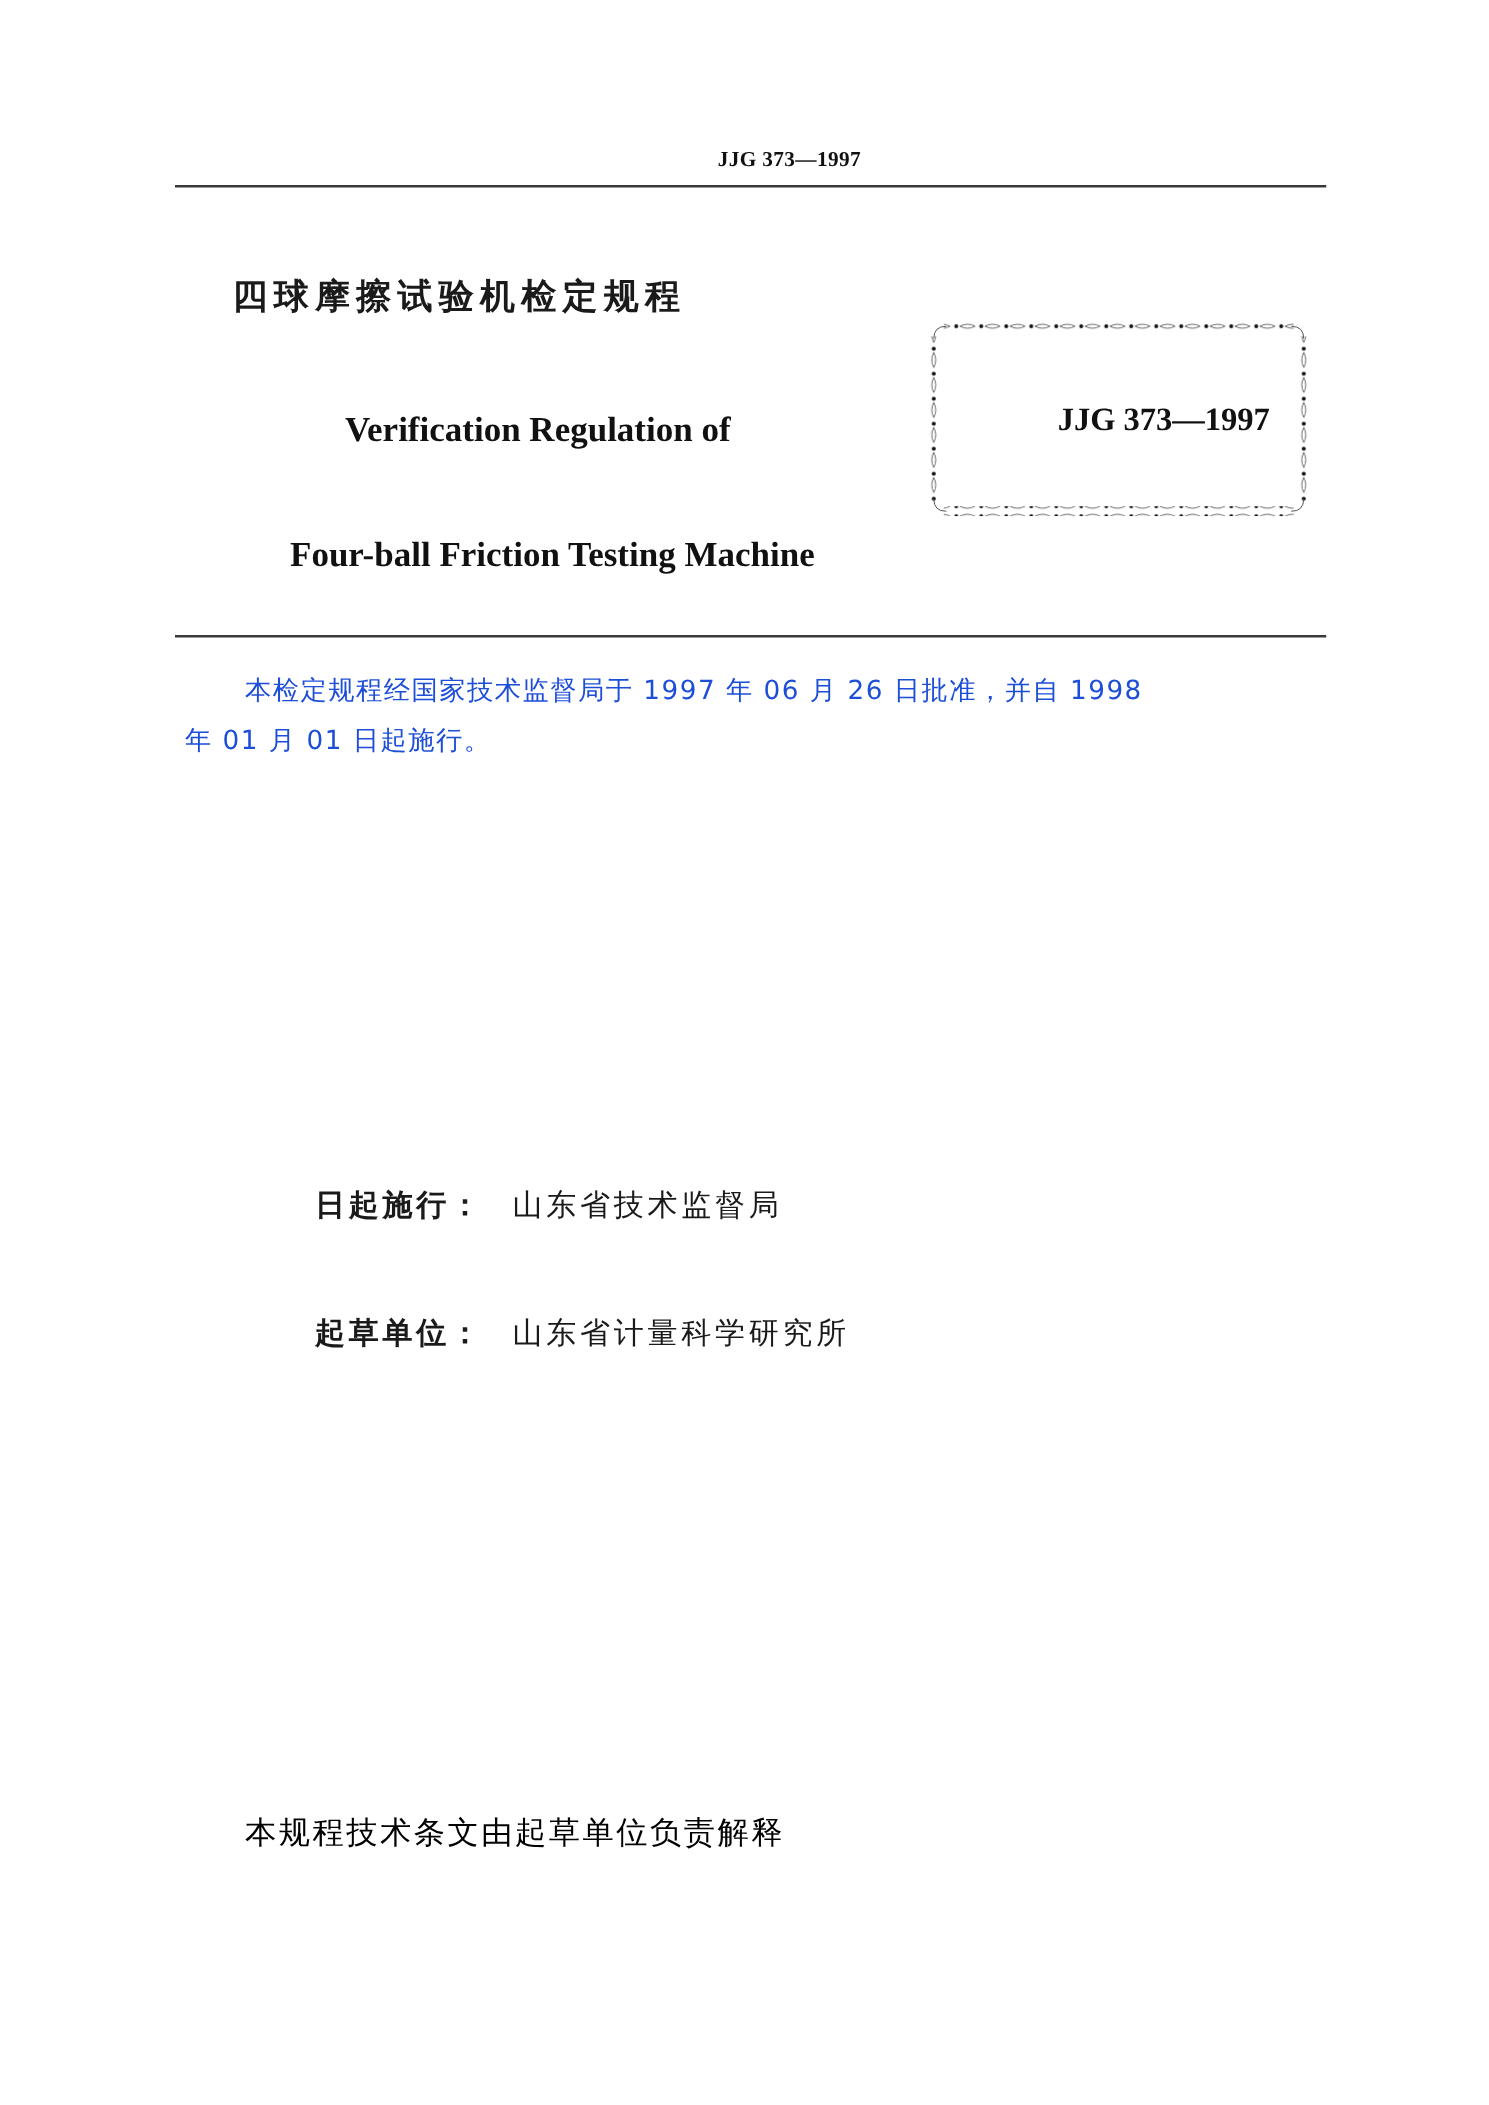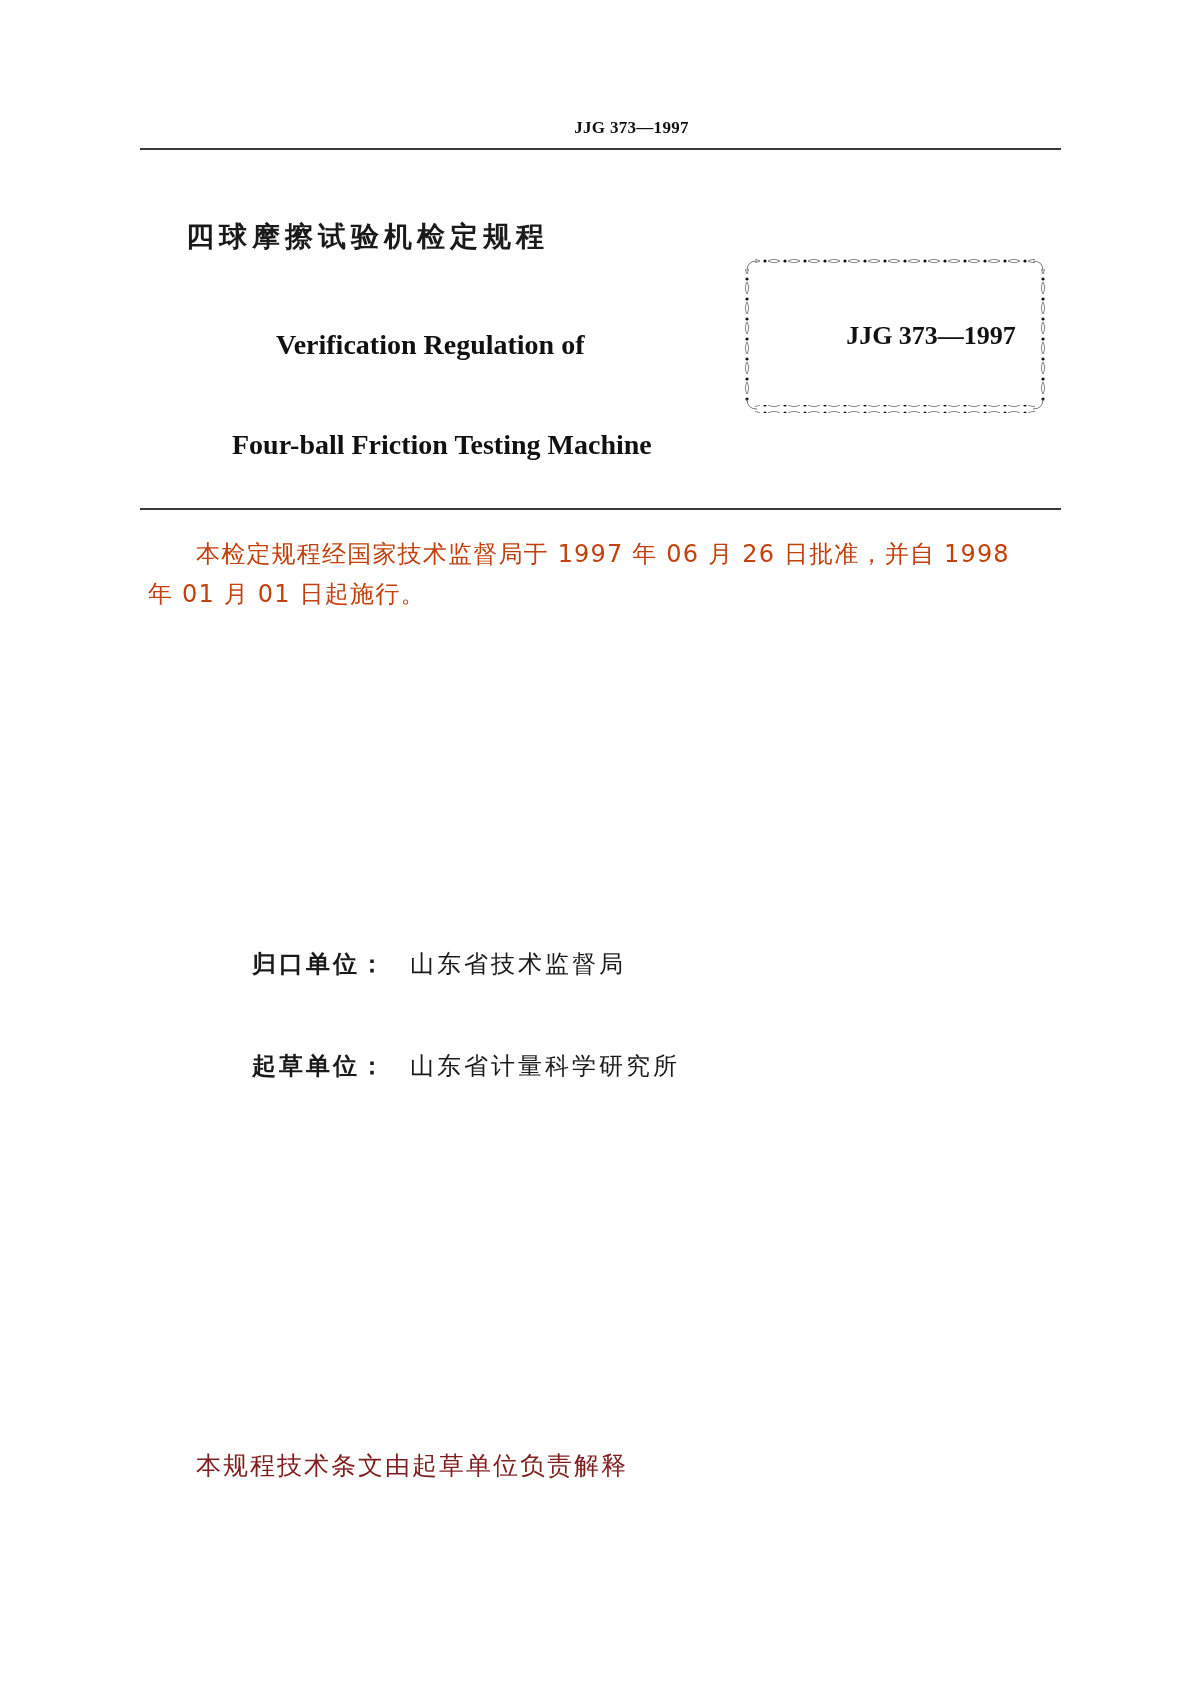--- a/index.html
+++ b/index.html
@@ -68,22 +68,22 @@
     }
     .code-box-text {
       position: absolute;
       left: 0;
       width: 304px;
       top: 64px;
       text-align: center;
       font-size: 26px;
     }
     .para {
-      font-size: 24px;
-      color: #c2410c;
+      font-size: 21px;
+      color: #1d4ed8;
       letter-spacing: 1.2px;
       white-space: nowrap;
     }
     .para-1 { left: 196px; top: 538px; }
     .para-2 { left: 148px; top: 578px; }
     .unit-row {
       left: 252px;
       font-size: 24px;
       white-space: nowrap;
       color: #1a1a1a;
@@ -98,21 +98,21 @@
       display: inline-block;
       letter-spacing: 3px;
     }
     .unit-row-1 { top: 948px; }
     .unit-row-2 { top: 1050px; }
     .footer-note {
       left: 196px;
       top: 1449px;
       font-size: 25px;
       letter-spacing: 2px;
-      color: #7f1d1d;
+      color: #000000;
     }
   </style>
 </head>
 <body>
 
 <div class="abs running-header serif-bold">JJG 373—1997</div>
 <div class="abs rule" style="top:148px;"></div>
 
 <div class="abs title-cn cjk">四球摩擦试验机检定规程</div>
 <div class="abs title-en-1 serif-bold">Verification Regulation of</div>
@@ -141,19 +141,19 @@
   </svg>
   <div class="code-box-text serif-bold">JJG 373—1997</div>
 </div>
 
 <div class="abs rule" style="top:508px;"></div>
 
 <div class="abs para para-1 cjk">本检定规程经国家技术监督局于 1997 年 06 月 26 日批准，并自 1998</div>
 <div class="abs para para-2 cjk">年 01 月 01 日起施行。</div>
 
 <div class="abs unit-row unit-row-1 cjk">
-  <span class="unit-label">归口单位：</span><span class="unit-value">山东省技术监督局</span>
+  <span class="unit-label">日起施行：</span><span class="unit-value">山东省技术监督局</span>
 </div>
 <div class="abs unit-row unit-row-2 cjk">
   <span class="unit-label">起草单位：</span><span class="unit-value">山东省计量科学研究所</span>
 </div>
 
 <div class="abs footer-note cjk">本规程技术条文由起草单位负责解释</div>
 
 </body></html>

